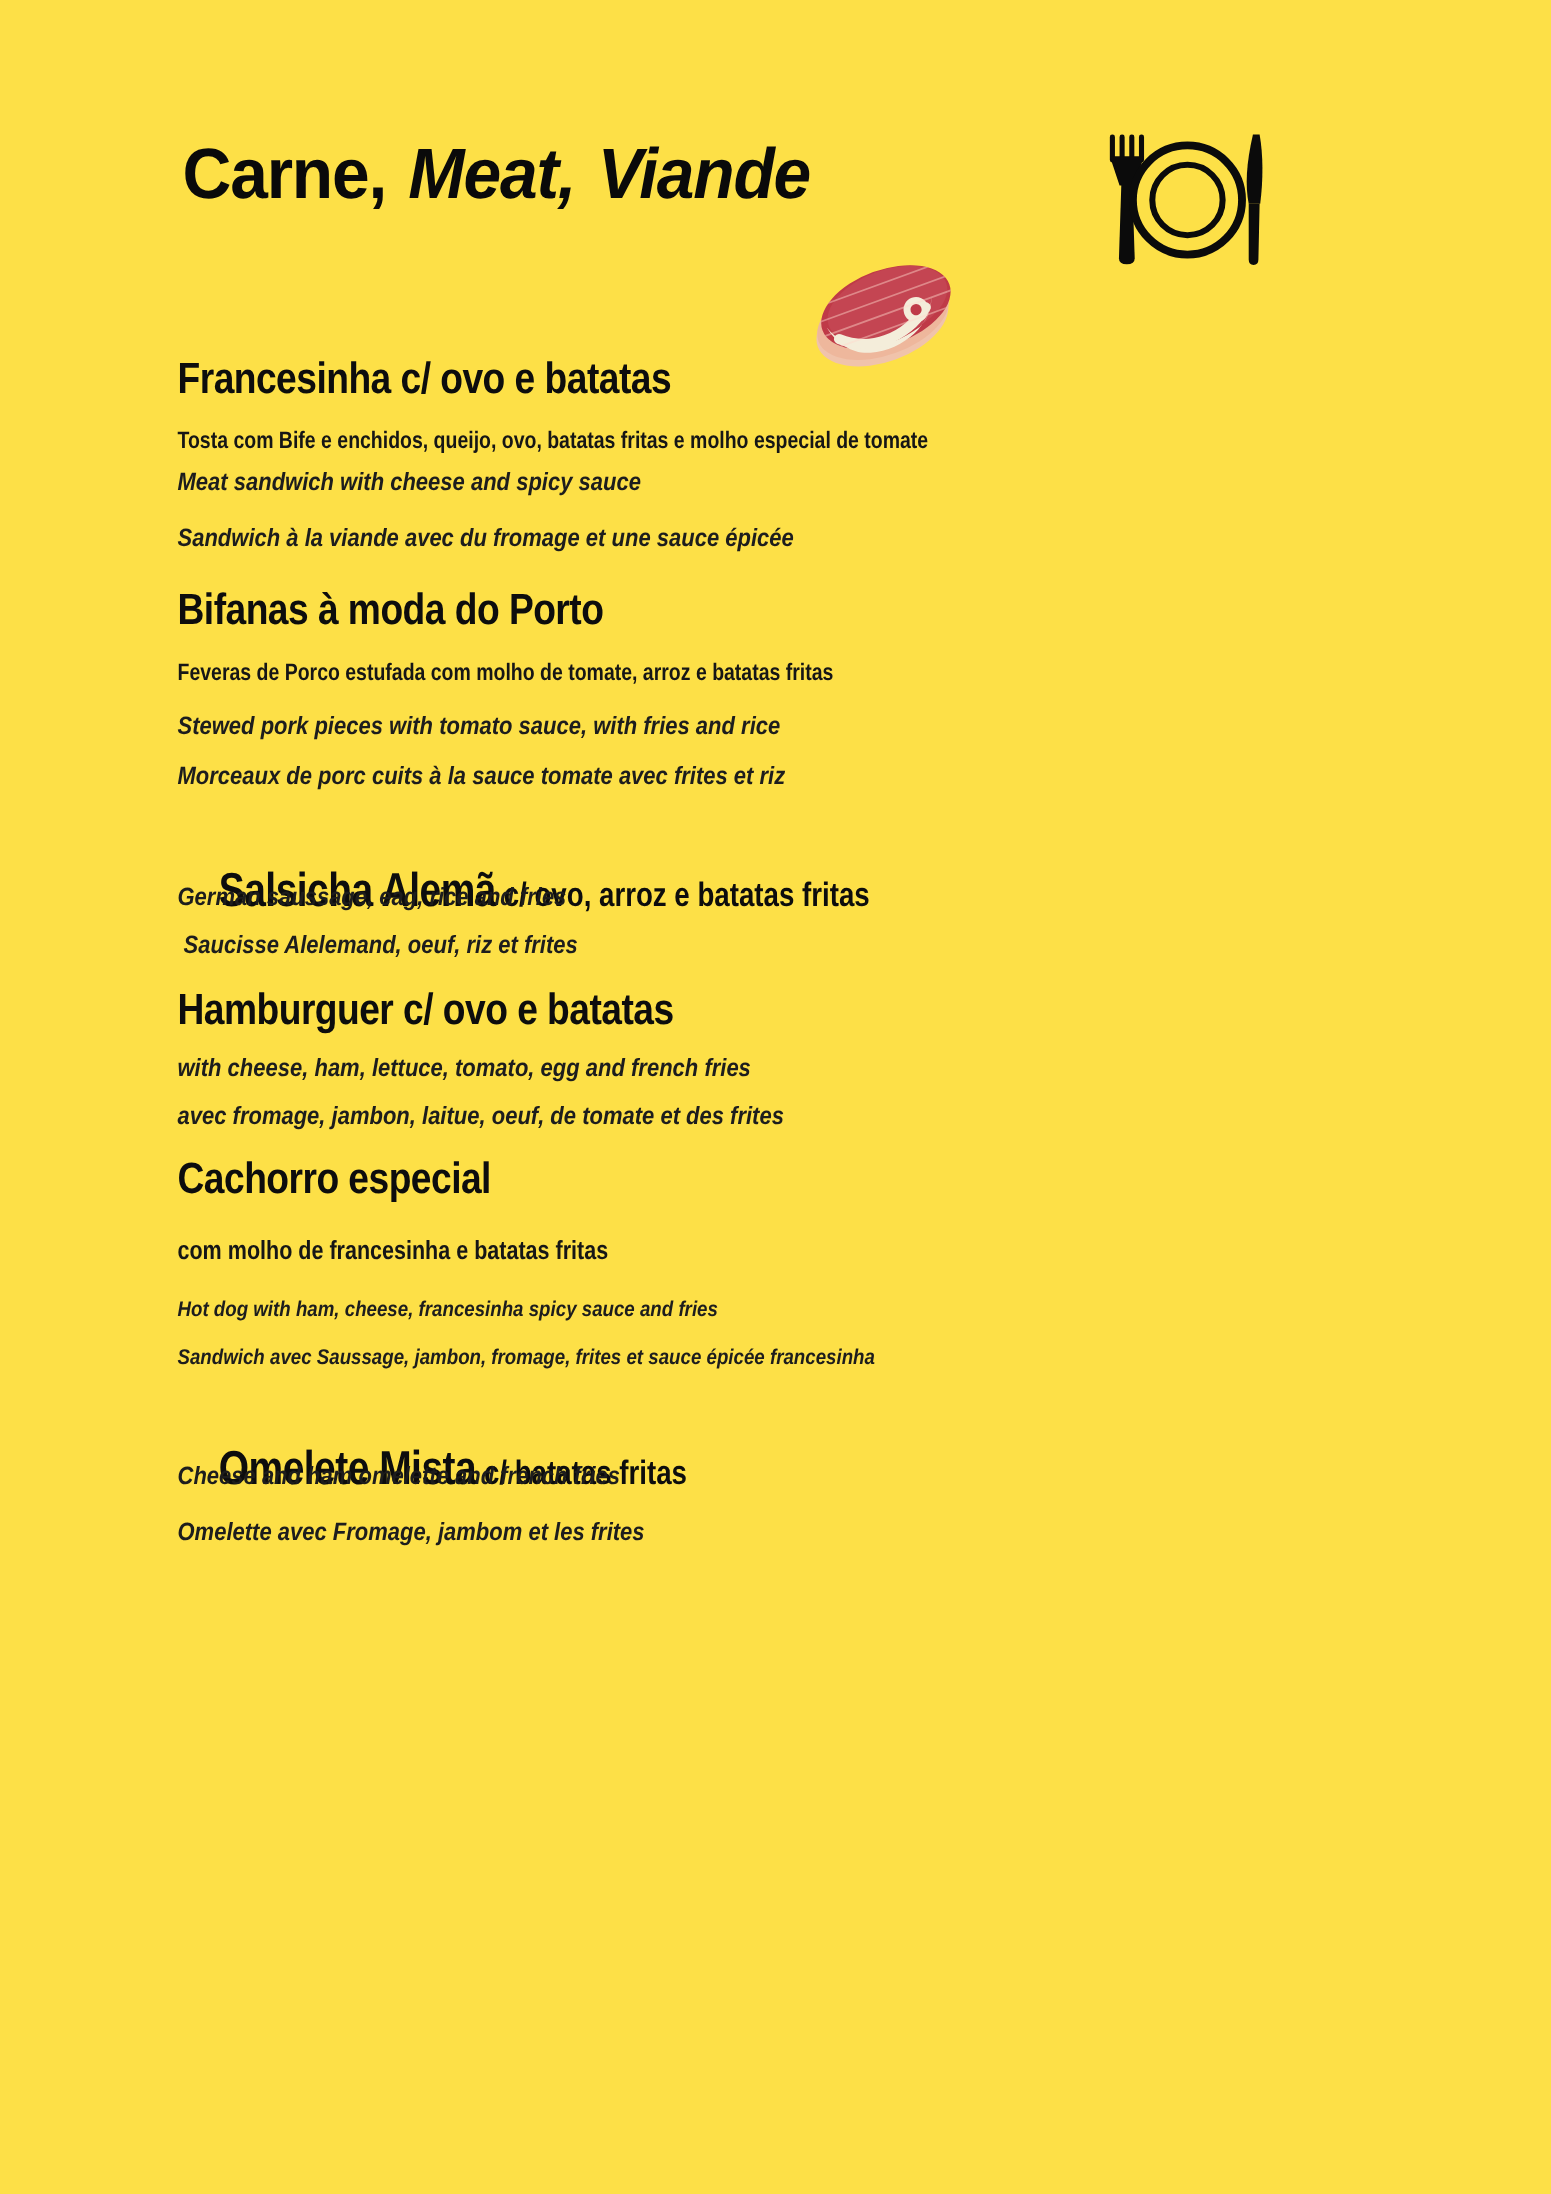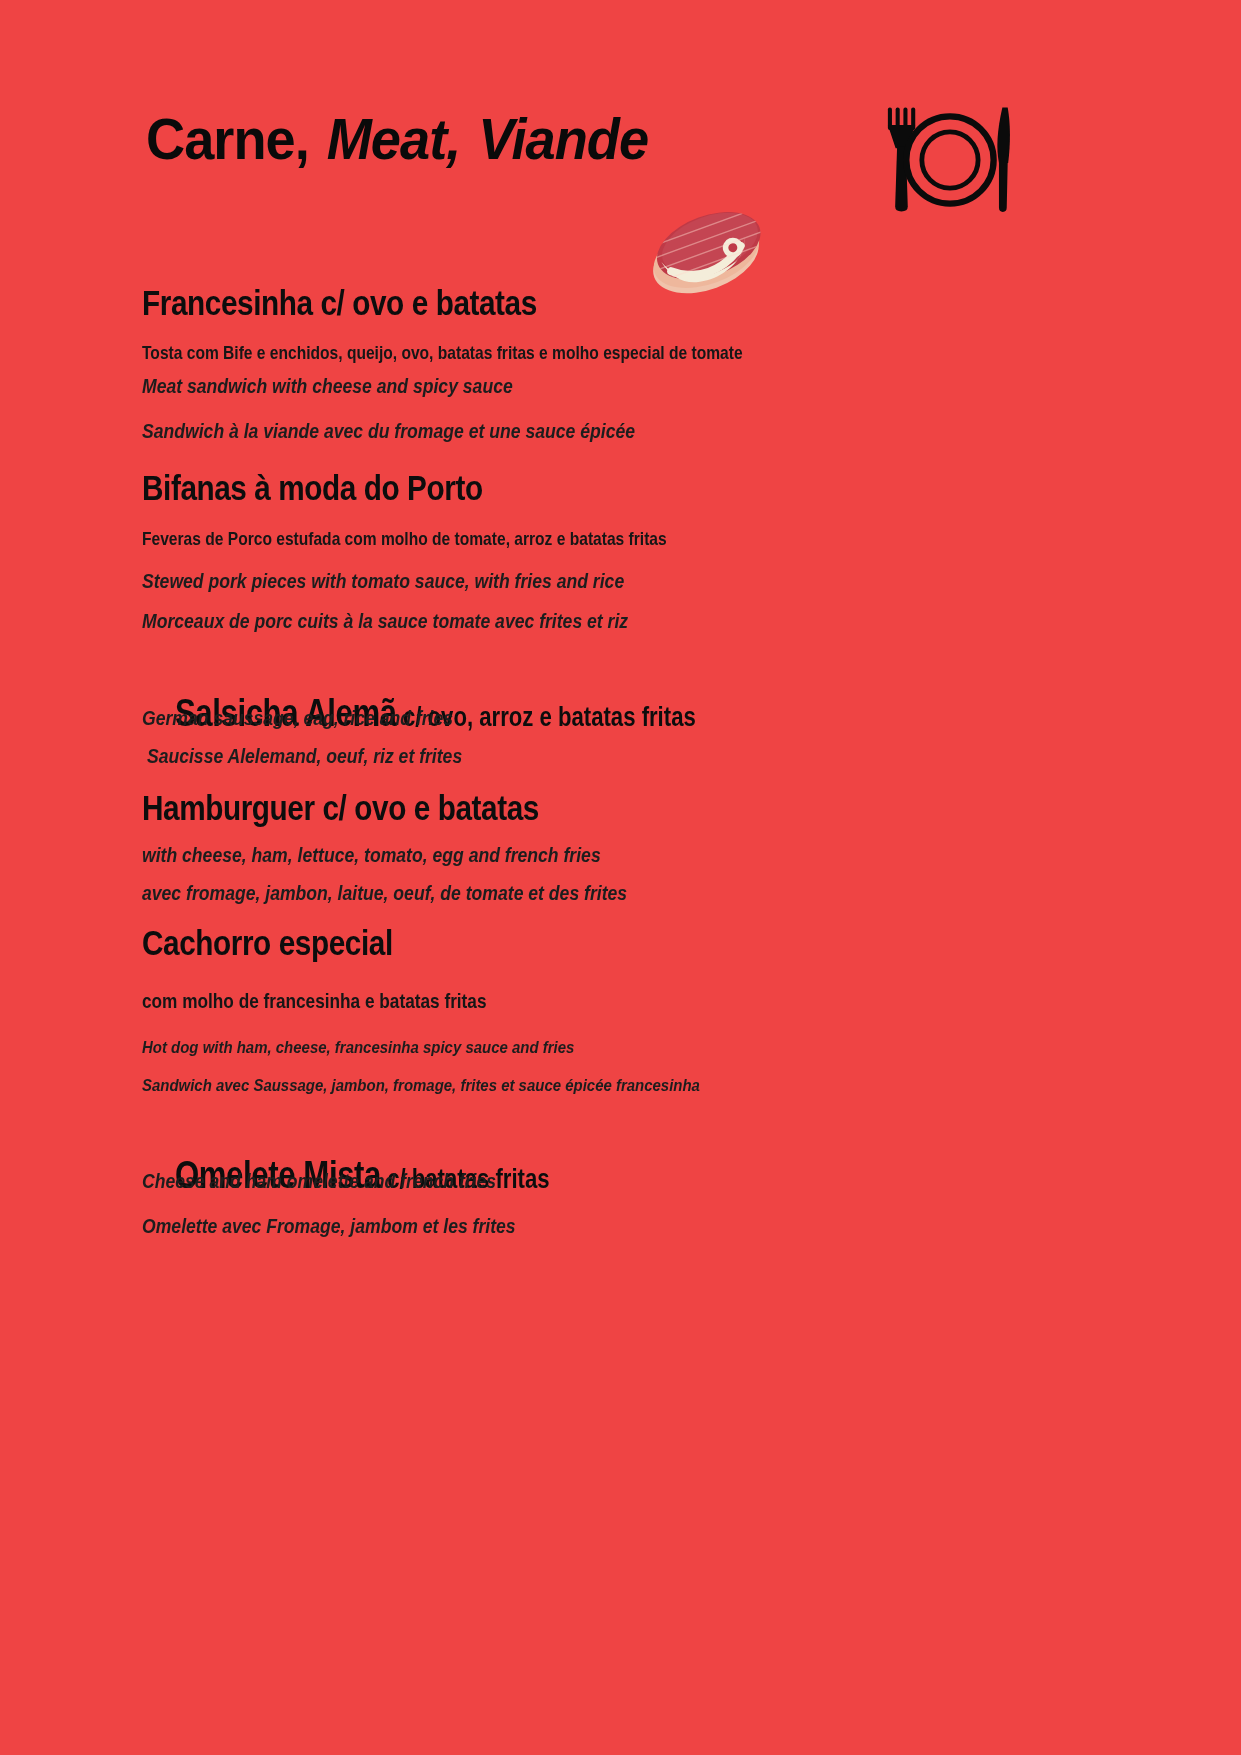--- a/index.html
+++ b/index.html
@@ -1,19 +1,19 @@
 <!DOCTYPE html>
 <html><head>
 <meta charset="utf-8">
 <style>
   html,body{margin:0;padding:0;background:#888;}
   .page{
     position:relative;
     width:1241px;height:1755px;
-    background:#ef4444;
+    background:#fde047;
     margin:0 auto;
     overflow:hidden;
     font-family:"Liberation Sans","DejaVu Sans",sans-serif;
     color:#141414;
   }
   .line{
     position:absolute;
     left:142px;
     width:max-content;
     white-space:pre-wrap;

